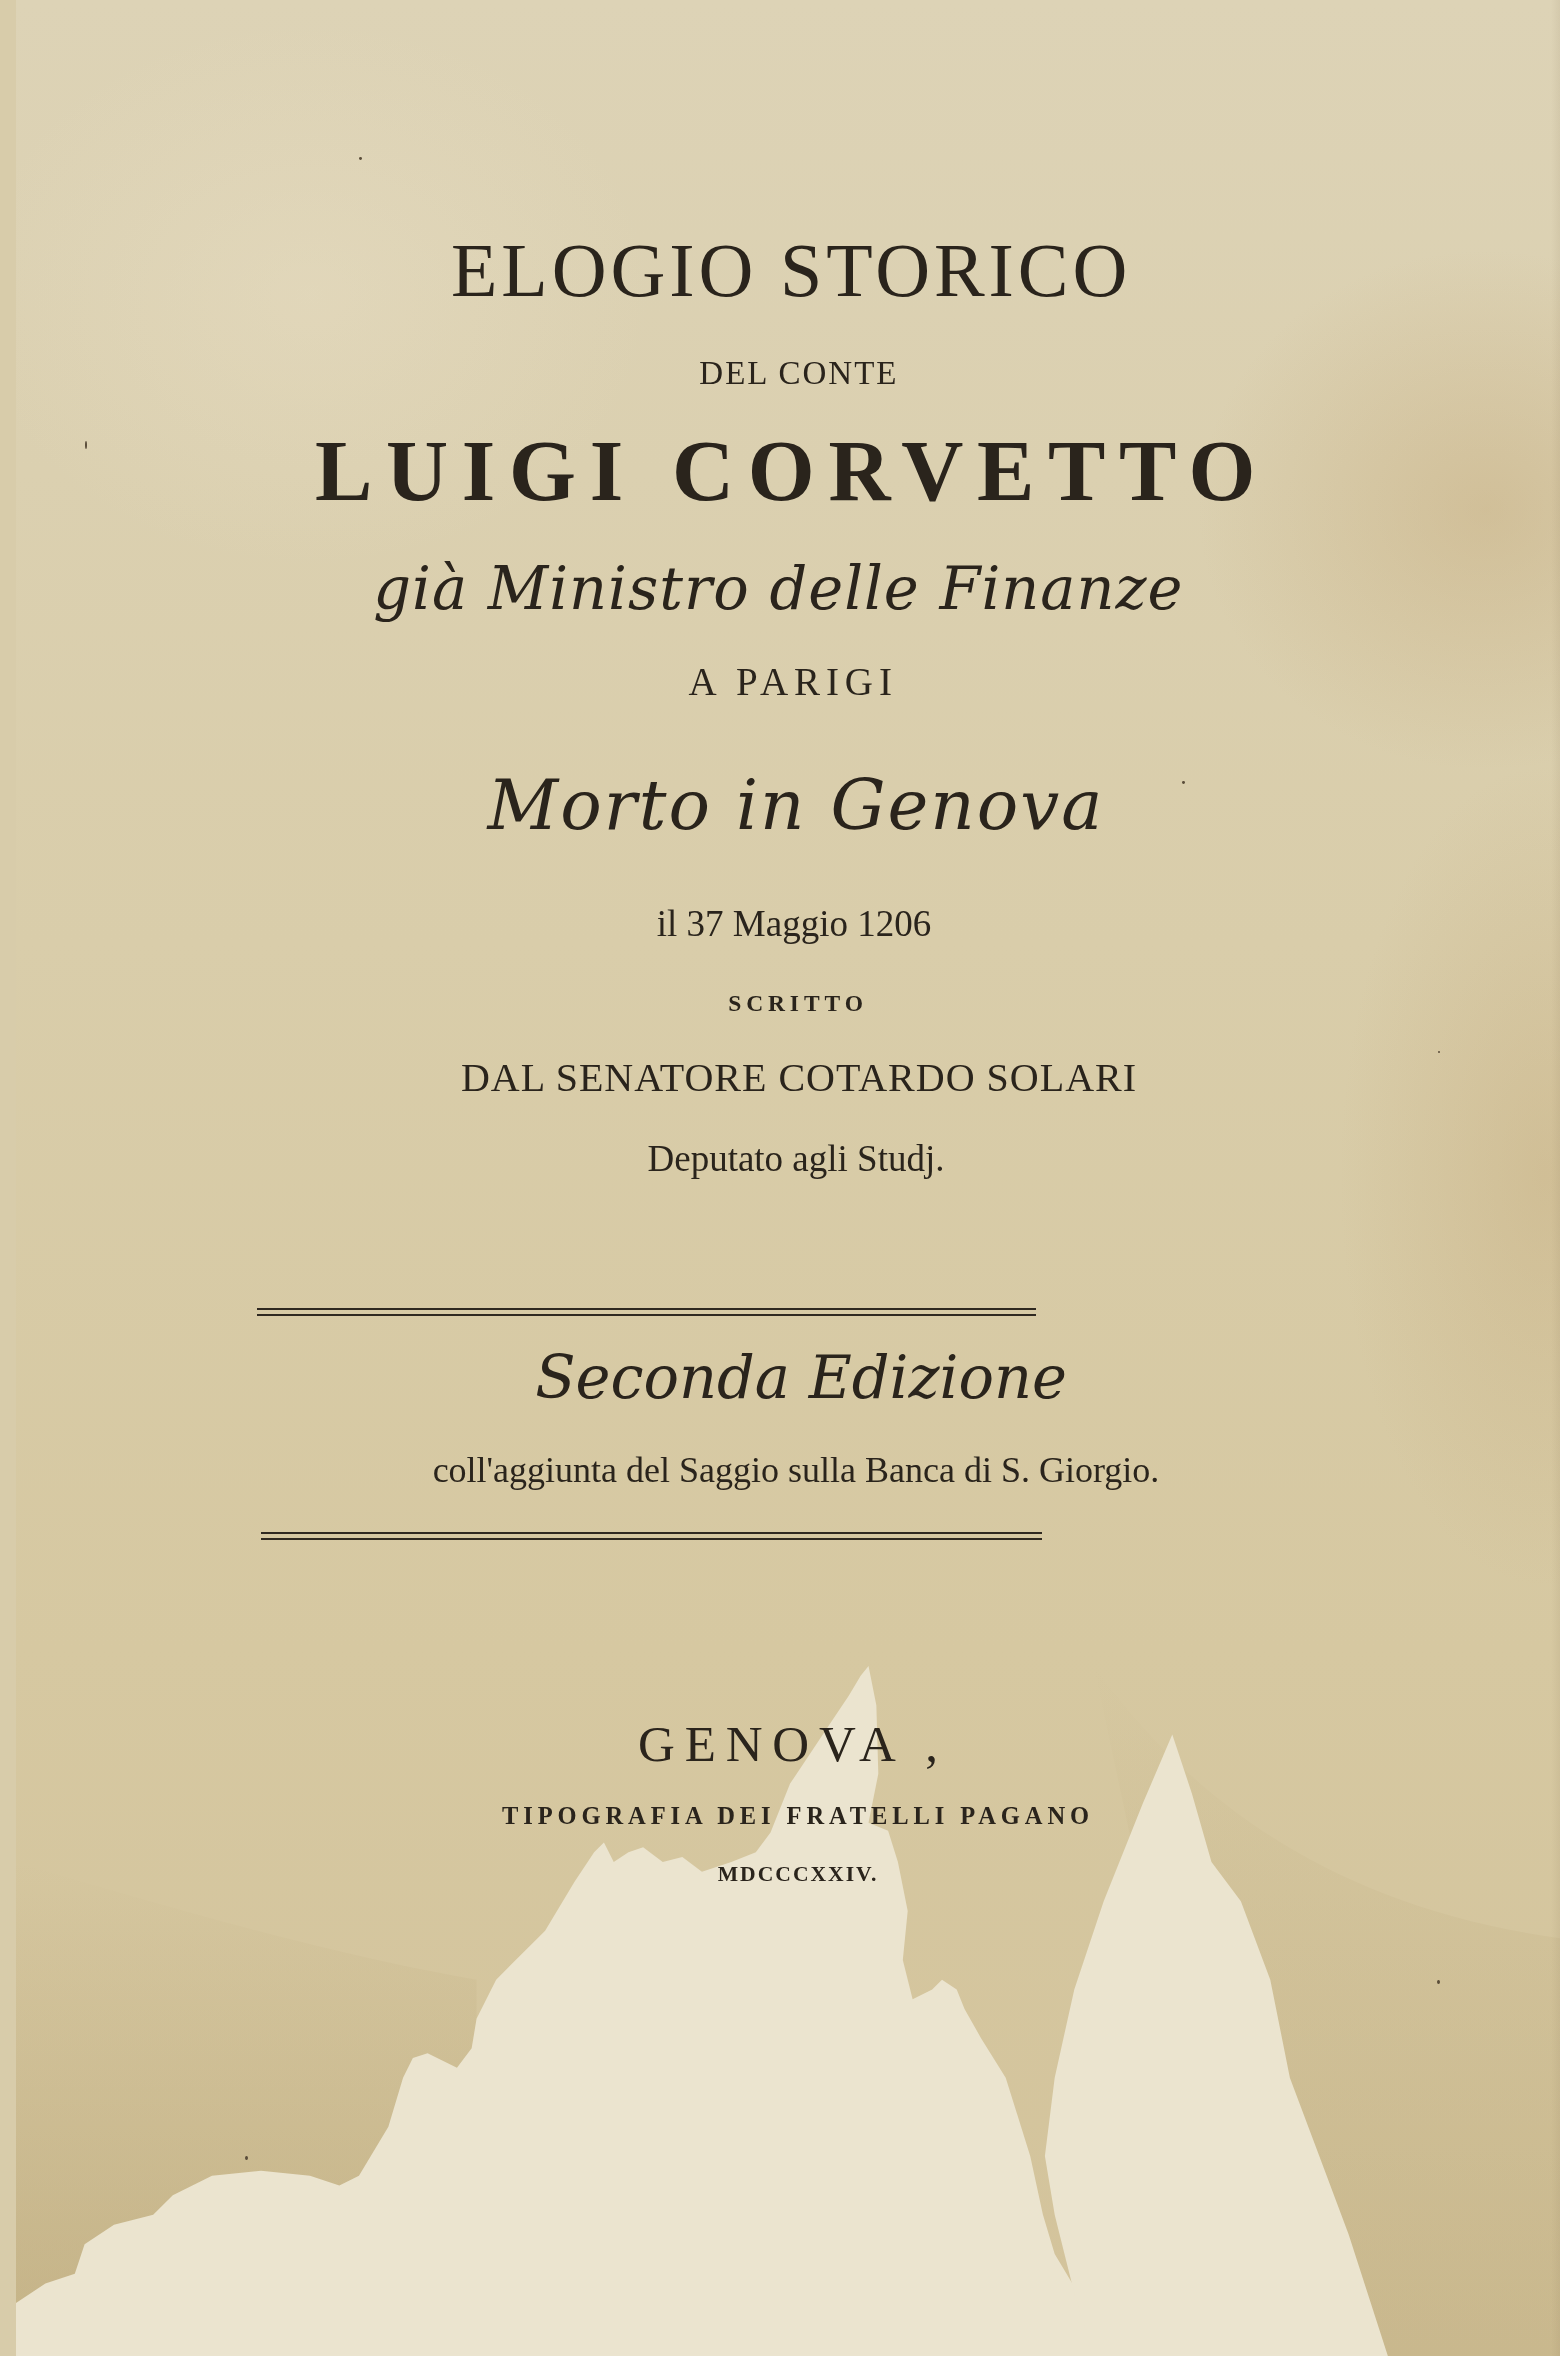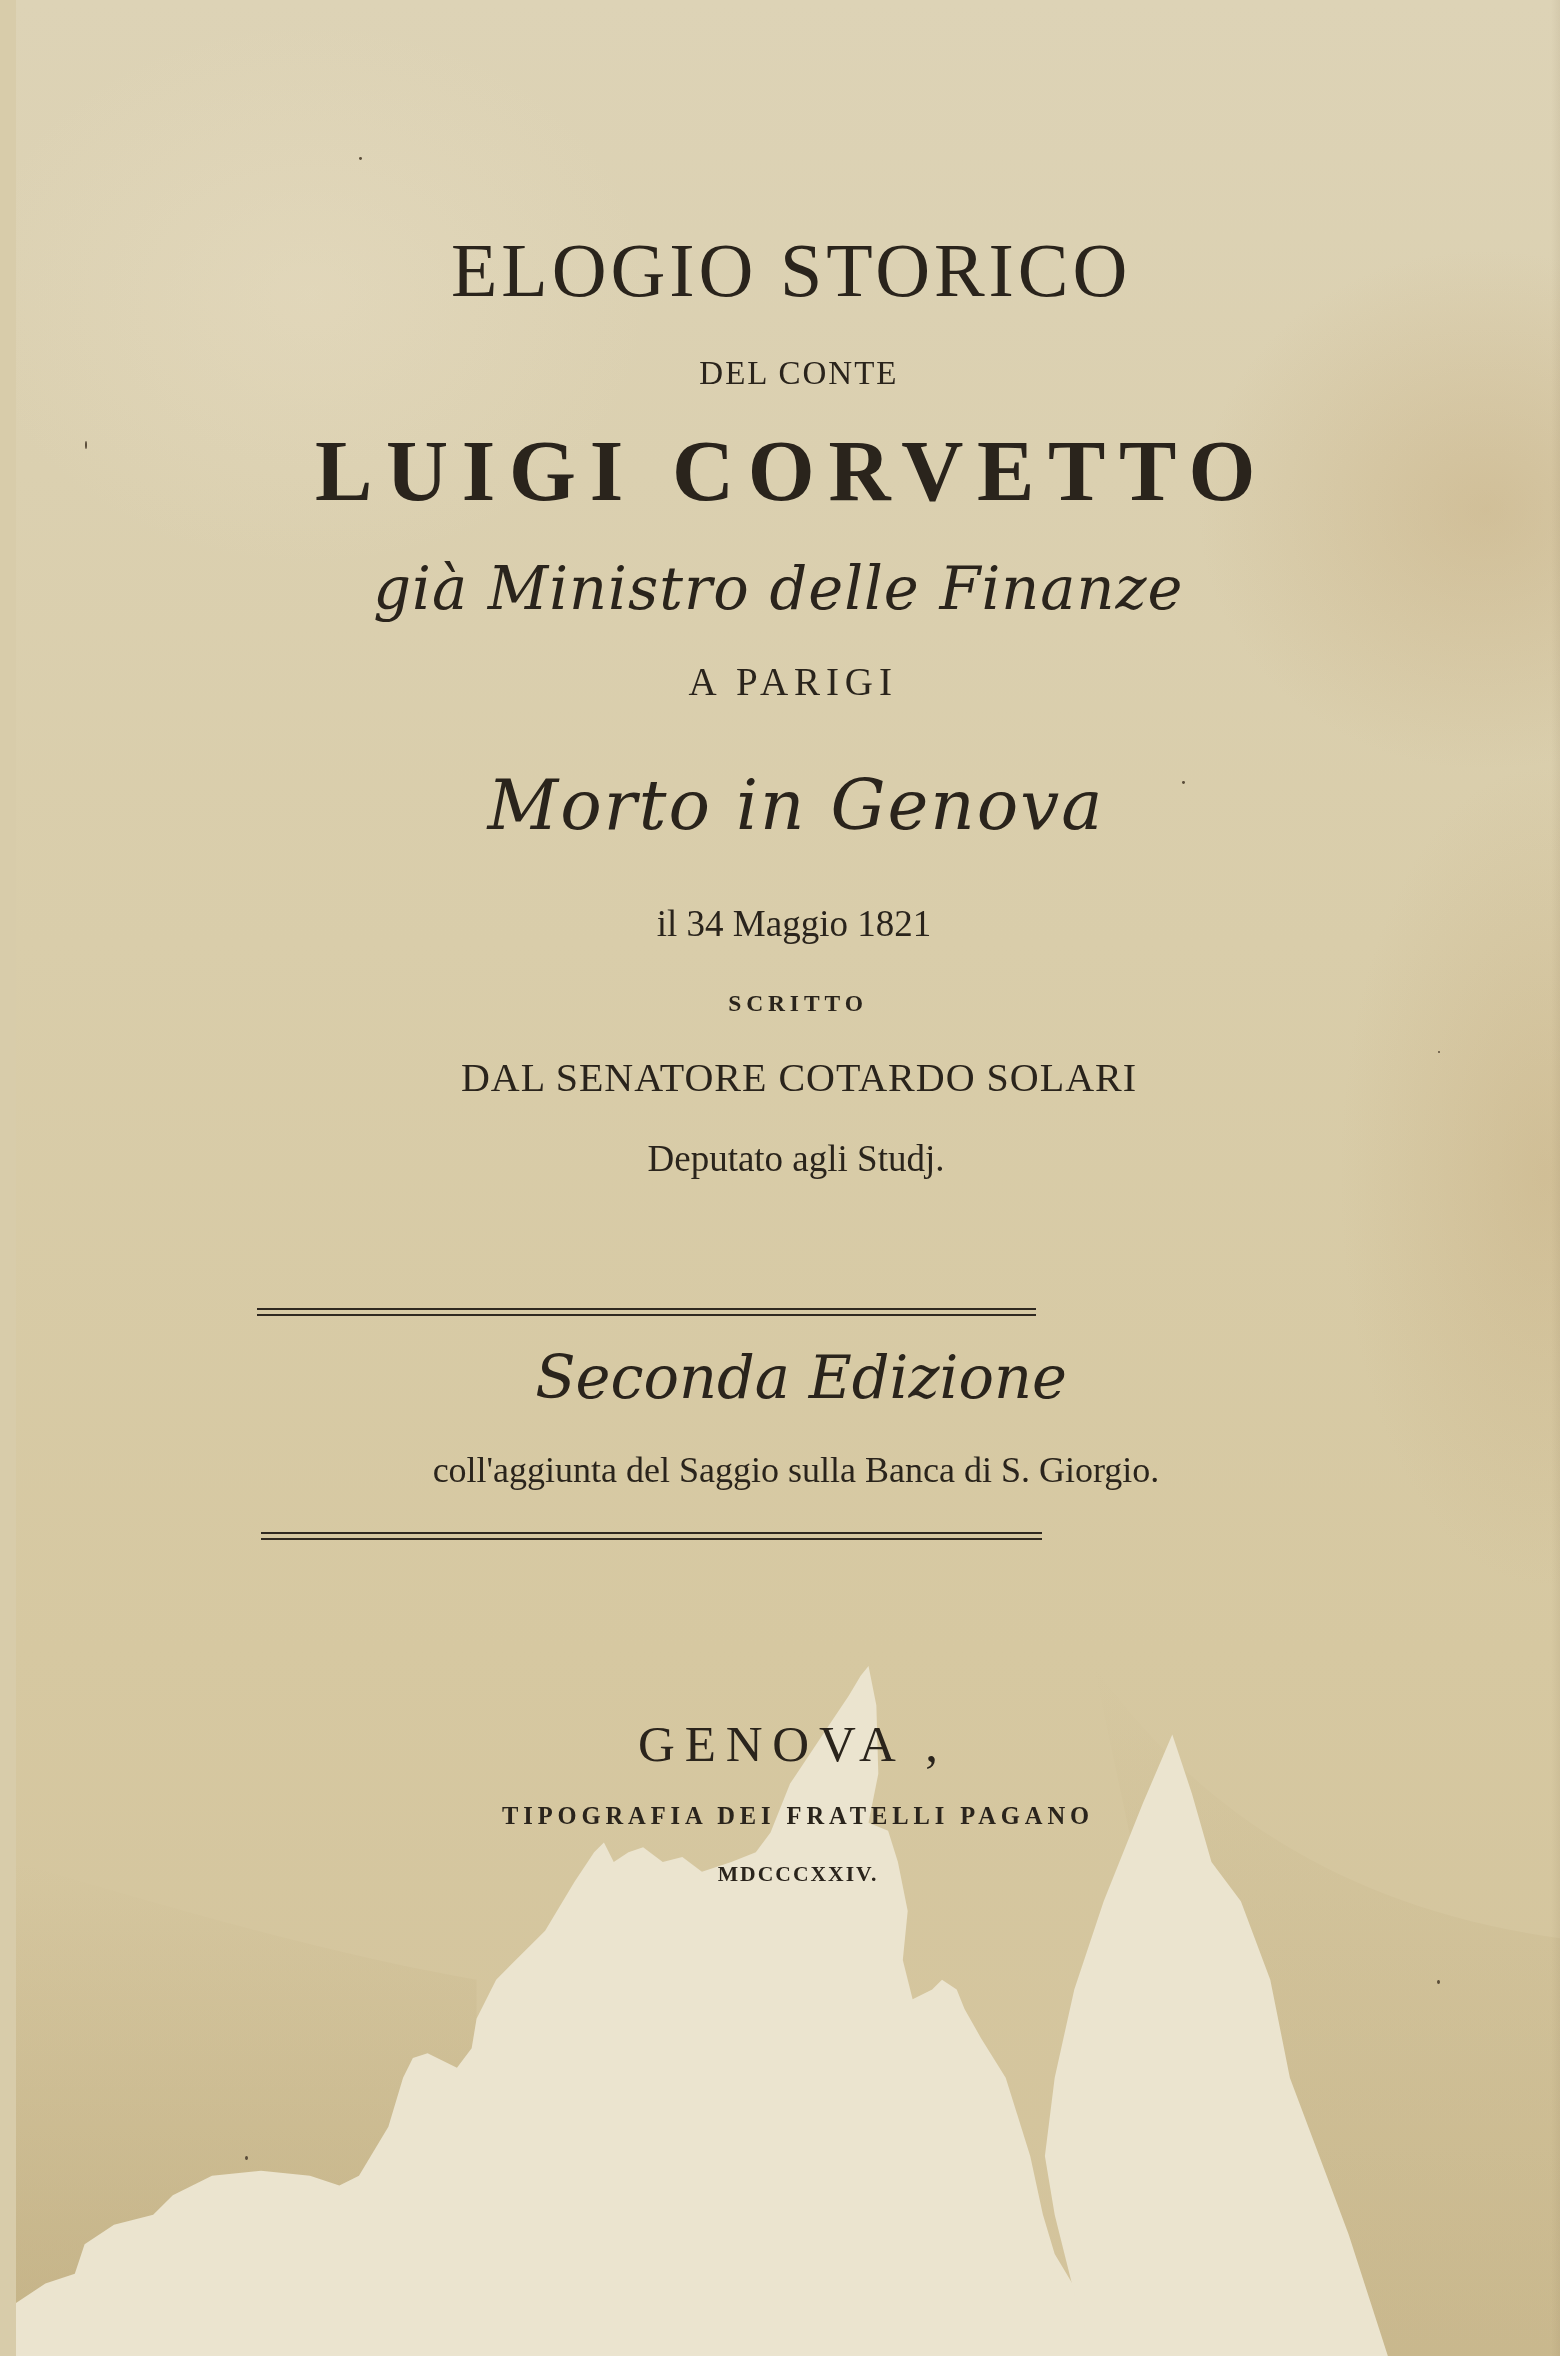--- a/index.html
+++ b/index.html
@@ -201,23 +201,23 @@
 
   <div class="line title-1">ELOGIO STORICO</div>
   <div class="line title-2">DEL CONTE</div>
   <div class="line title-3">LUIGI CORVETTO</div>
   <div class="line script-1">già Ministro delle Finanze</div>
   <div class="line title-4">A PARIGI</div>
   <div class="line script-2">Morto in Genova</div>
 
   <div class="line date-line">
     <span class="it">il</span>
-    <span>34</span>
+    <span>37</span>
     <span class="it">Maggio</span>
-    <span>1821</span>
+    <span>1206</span>
   </div>
 
   <div class="line small-caps-1">SCRITTO</div>
   <div class="line author">DAL SENATORE COTARDO SOLARI</div>
   <div class="line role">Deputato agli Studj.</div>
 
   <div class="rule rule-1"></div>
 
   <div class="line edition">Seconda Edizione</div>
   <div class="line addition">coll'aggiunta del Saggio sulla Banca di S. Giorgio.</div>

